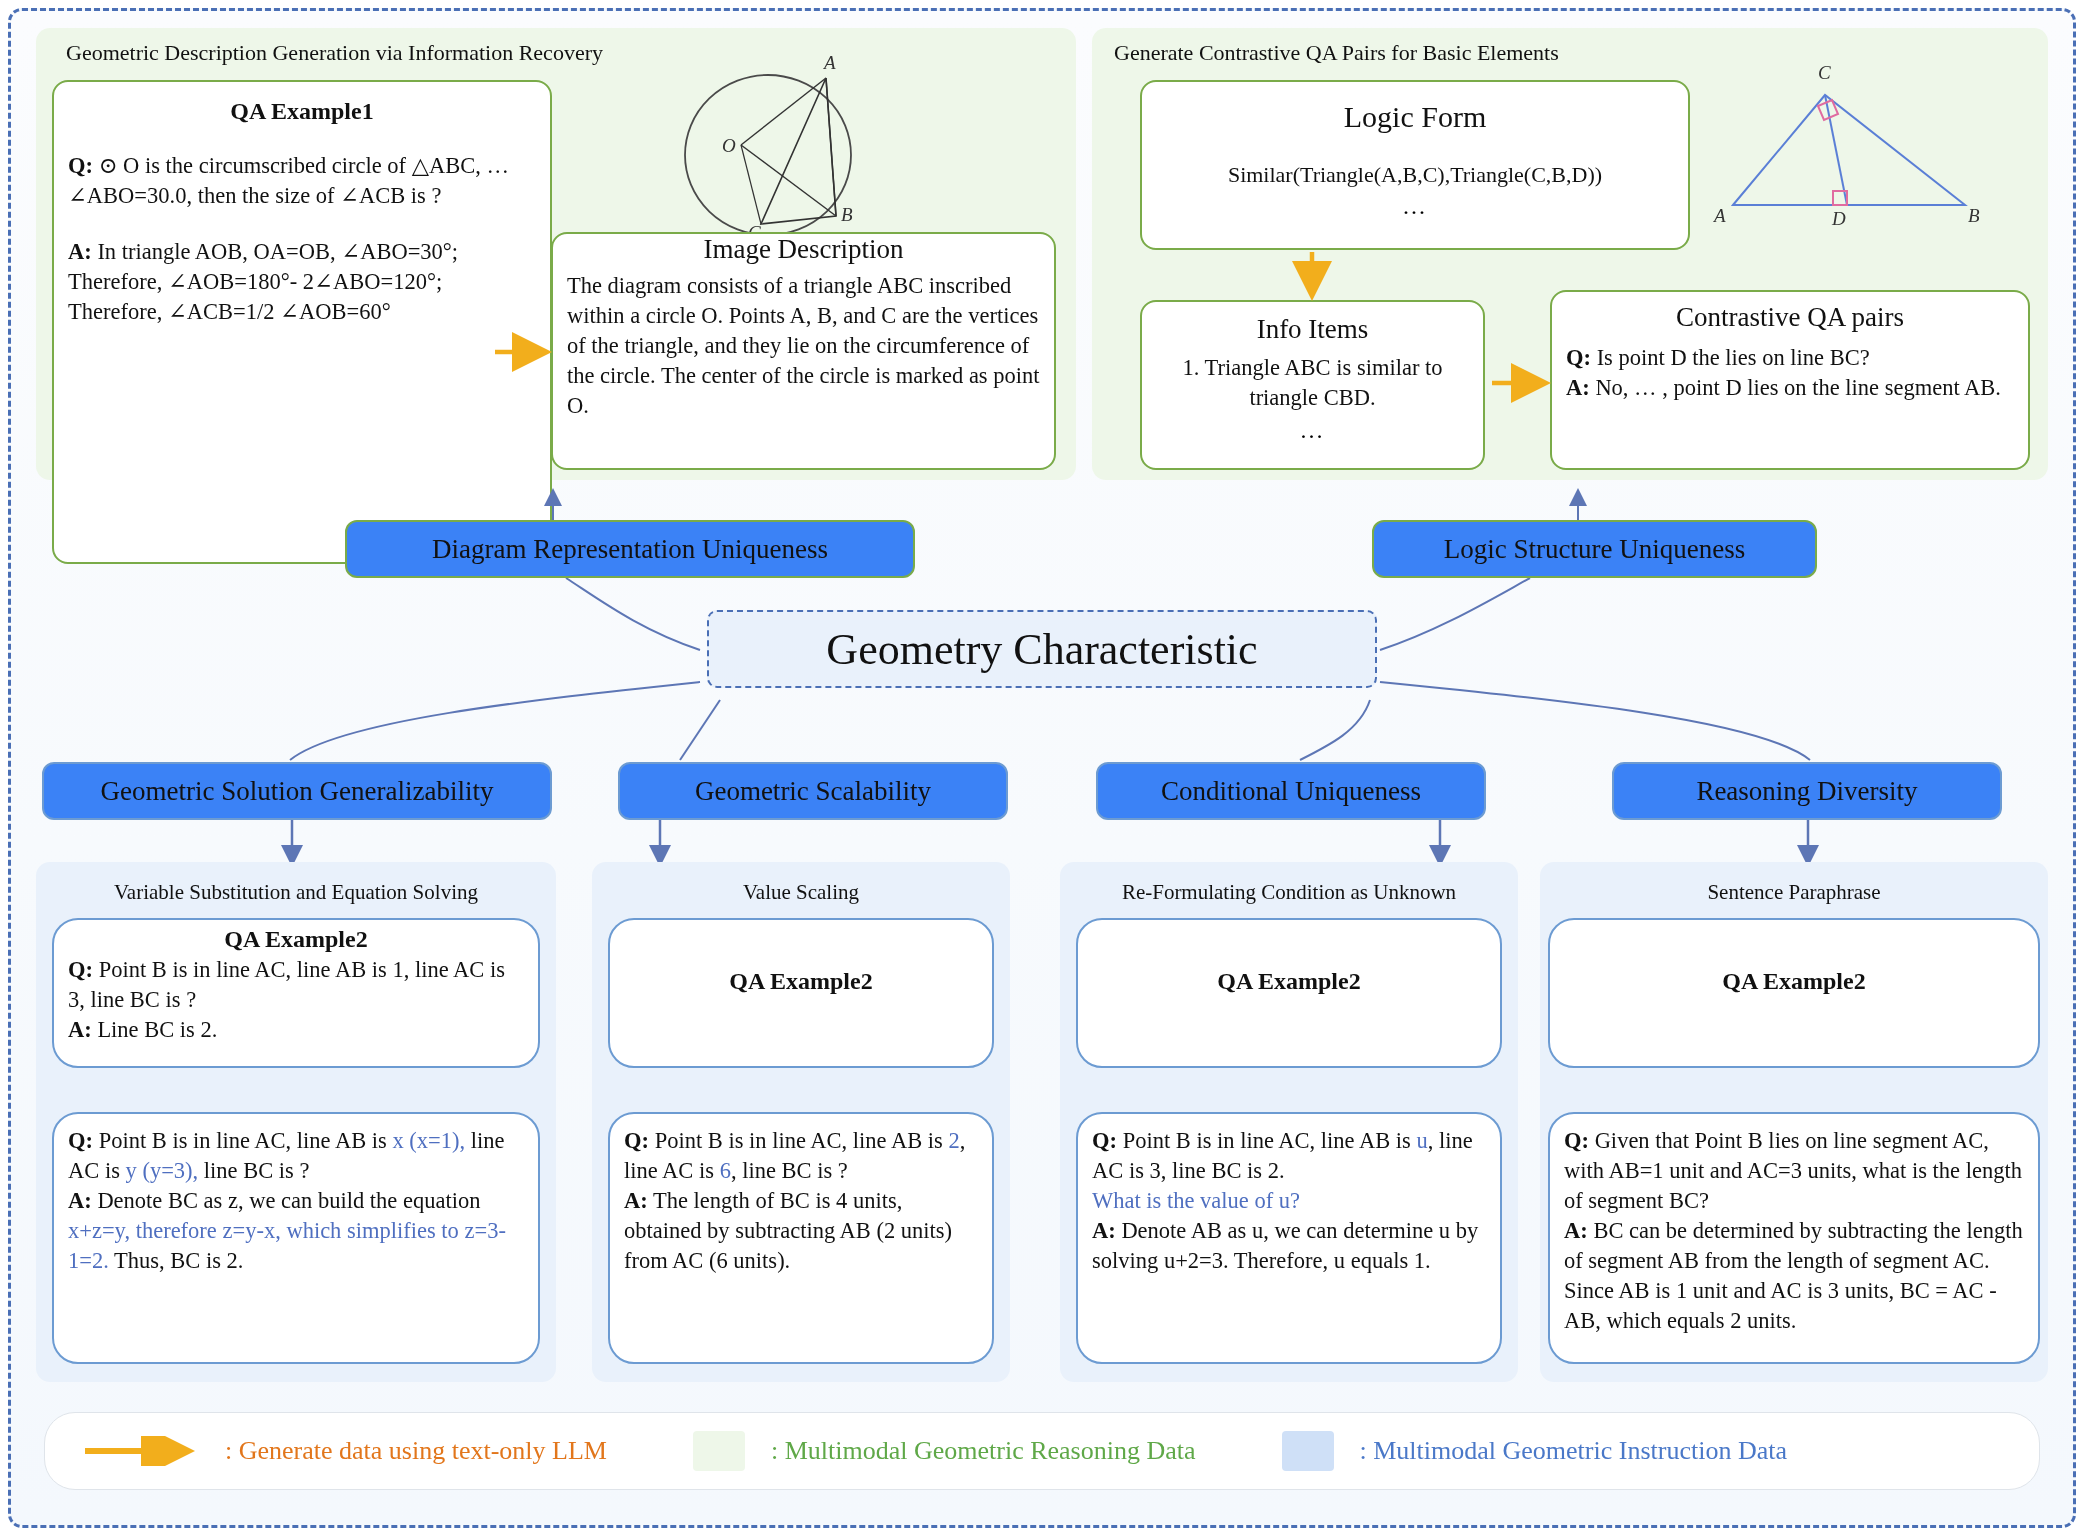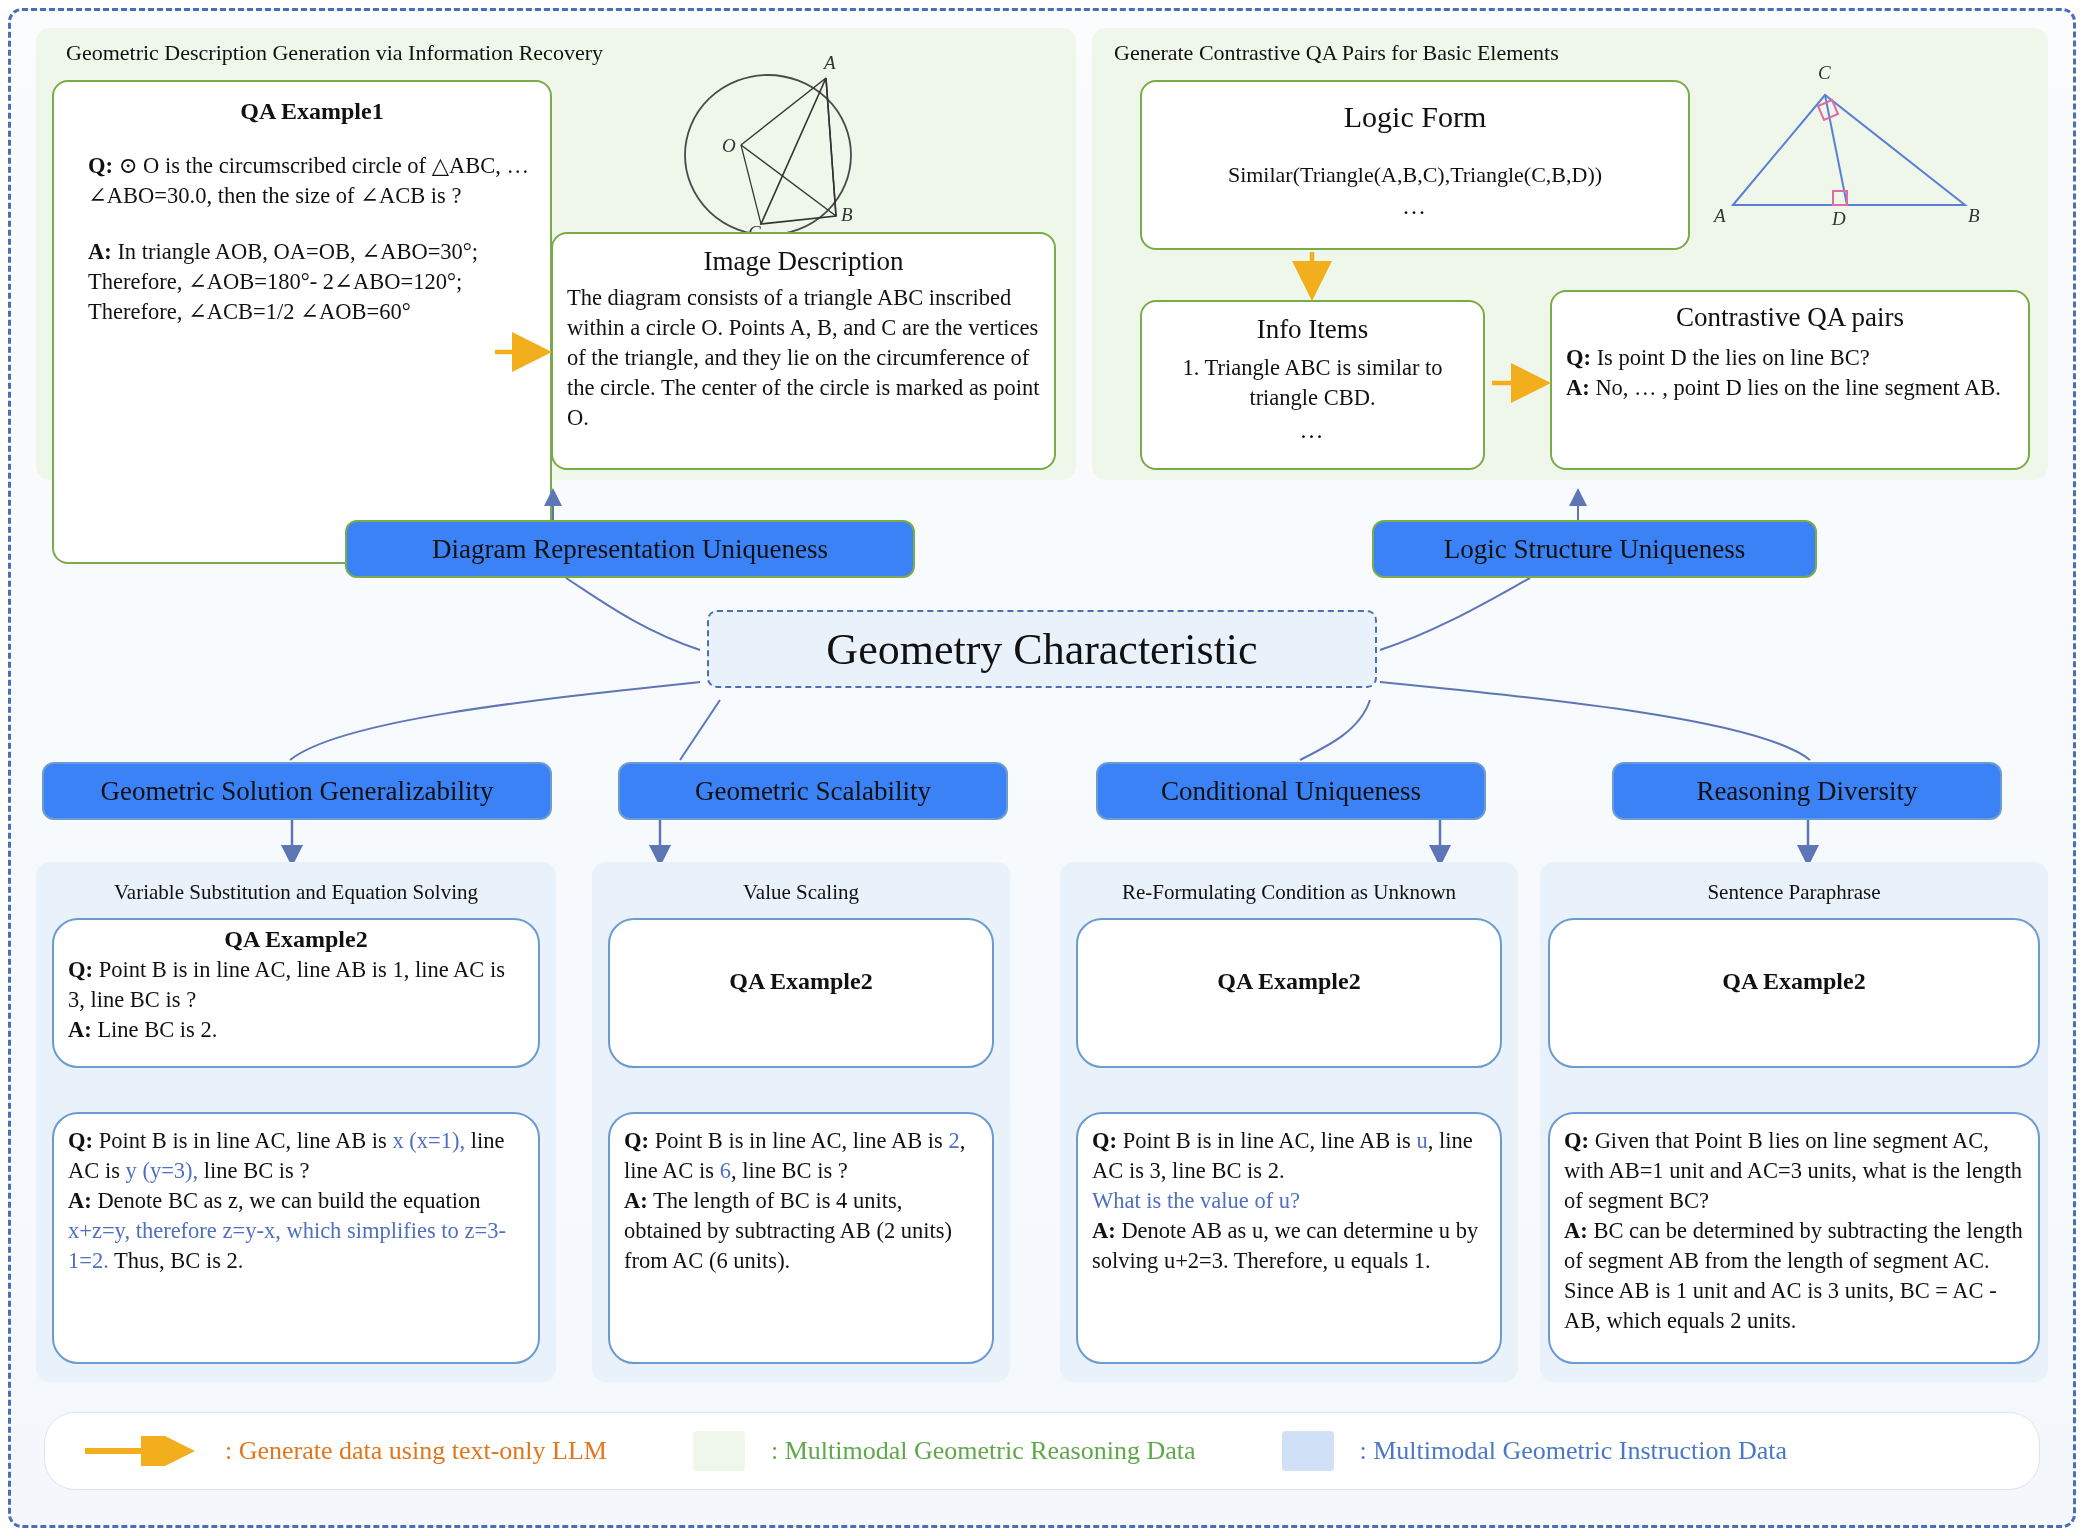--- a/index.html
+++ b/index.html
@@ -103,21 +103,21 @@
   .ellipsis { text-align:center; font-size:24px; letter-spacing:2px; }
 </style>
 </head>
 <body>
 
 <div class="outer-frame"></div>
 
 <div class="green-panel" style="left:36px; top:28px; width:1040px; height:452px;"></div>
 <div class="panel-title" style="left:66px; top:40px;">Geometric Description Generation via Information Recovery</div>
 
-<div class="gbox" style="left:52px; top:80px; width:500px; height:484px;padding-left:20px;">
+<div class="gbox" style="left:52px; top:80px; width:500px; height:484px;">
   <div class="box-head bold" style="margin-top:16px;">QA Example1</div>
   <div class="body-txt" style="margin-top:26px;">
     <b>Q:</b><span> ⊙ O is the circumscribed circle of △ABC, … ∠ABO=30.0, then the size of ∠ACB is ?</span>
   </div>
   <div class="body-txt" style="margin-top:26px;">
     <b>A:</b><span> In triangle AOB, OA=OB, ∠ABO=30°; Therefore, ∠AOB=180°- 2∠ABO=120°; Therefore, ∠ACB=1/2 ∠AOB=60°</span>
   </div>
 </div>
 
 <svg class="ov">
@@ -129,21 +129,21 @@
     <line x1="741" y1="145" x2="836" y2="216" stroke="#333" stroke-width="1.4"></line>
     <line x1="741" y1="145" x2="761" y2="224" stroke="#333" stroke-width="1.2"></line>
   </g>
 </svg>
 <div style="position:absolute;left:824px;top:52px;font-style:italic;font-size:19px;color:#333;">A</div>
 <div style="position:absolute;left:841px;top:204px;font-style:italic;font-size:19px;color:#333;">B</div>
 <div style="position:absolute;left:748px;top:222px;font-style:italic;font-size:19px;color:#333;">C</div>
 <div style="position:absolute;left:722px;top:135px;font-style:italic;font-size:19px;color:#333;">O</div>
 
 <div class="gbox" style="left:551px; top:232px; width:505px; height:238px;">
-  <div class="box-head" style="margin-top:12px;">Image Description</div>
+  <div class="box-head" style="margin-top:0;">Image Description</div>
   <div class="body-txt" style="margin-top:6px;">The diagram consists of  a triangle ABC inscribed within a circle O. Points A, B, and C are the vertices of the triangle, and they lie on the circumference of the circle. The center of the circle is marked as point O.</div>
 </div>
 
 <div class="green-panel" style="left:1092px; top:28px; width:956px; height:452px;"></div>
 <div class="panel-title" style="left:1114px; top:40px;">Generate Contrastive QA Pairs for Basic Elements</div>
 
 <div class="gbox" style="left:1140px; top:80px; width:550px; height:170px;">
   <div class="box-head" style="margin-top:18px;font-size:30px;">Logic Form</div>
   <div class="body-txt center" style="margin-top:26px;font-size:22px;">Similar(Triangle(A,B,C),Triangle(C,B,D))</div>
   <div class="ellipsis" style="margin-top:4px;">...</div>

